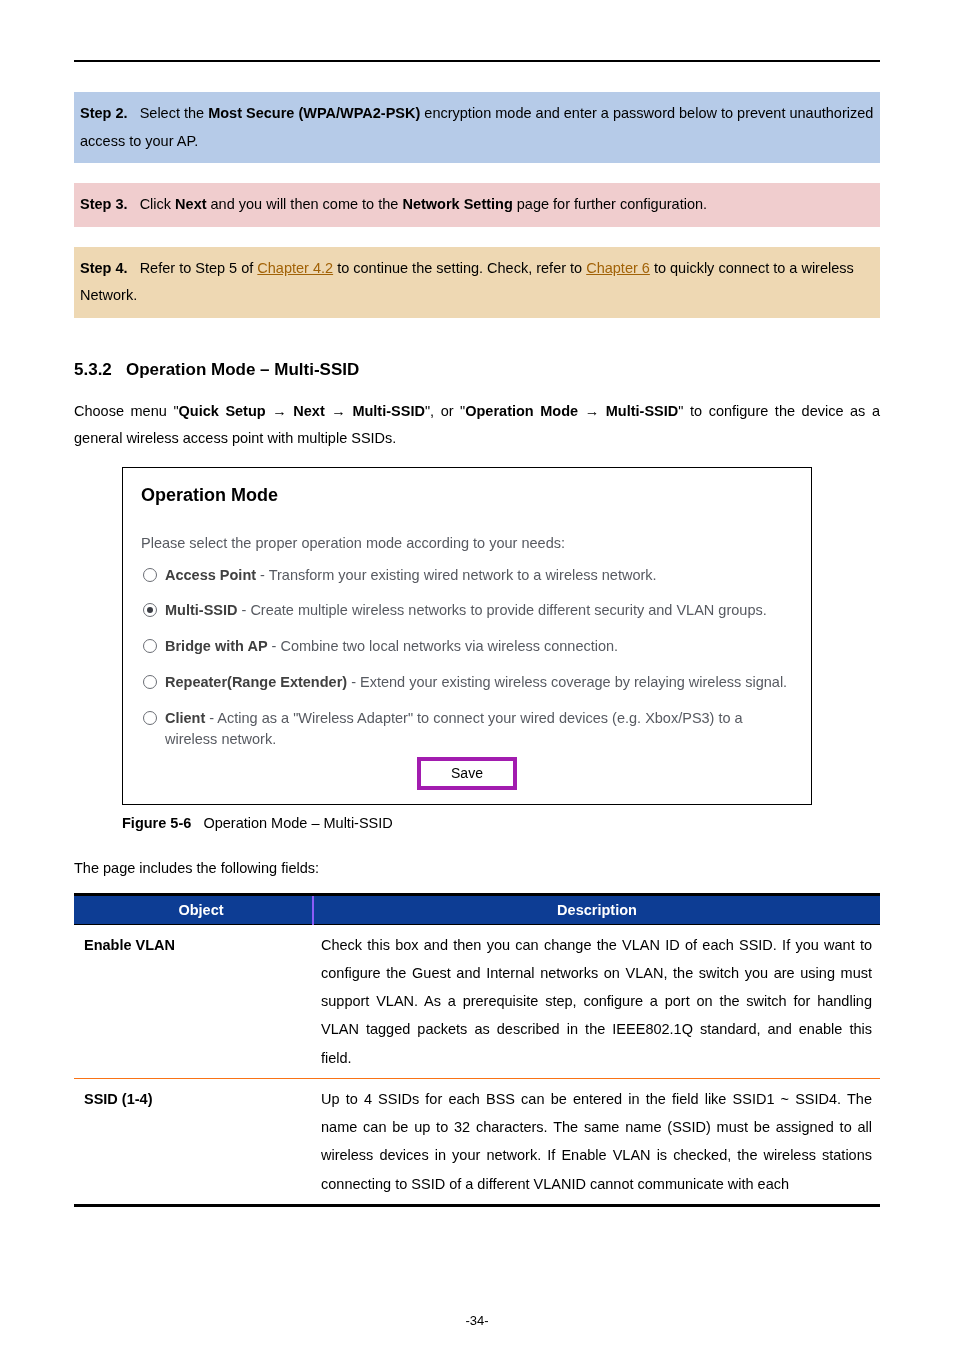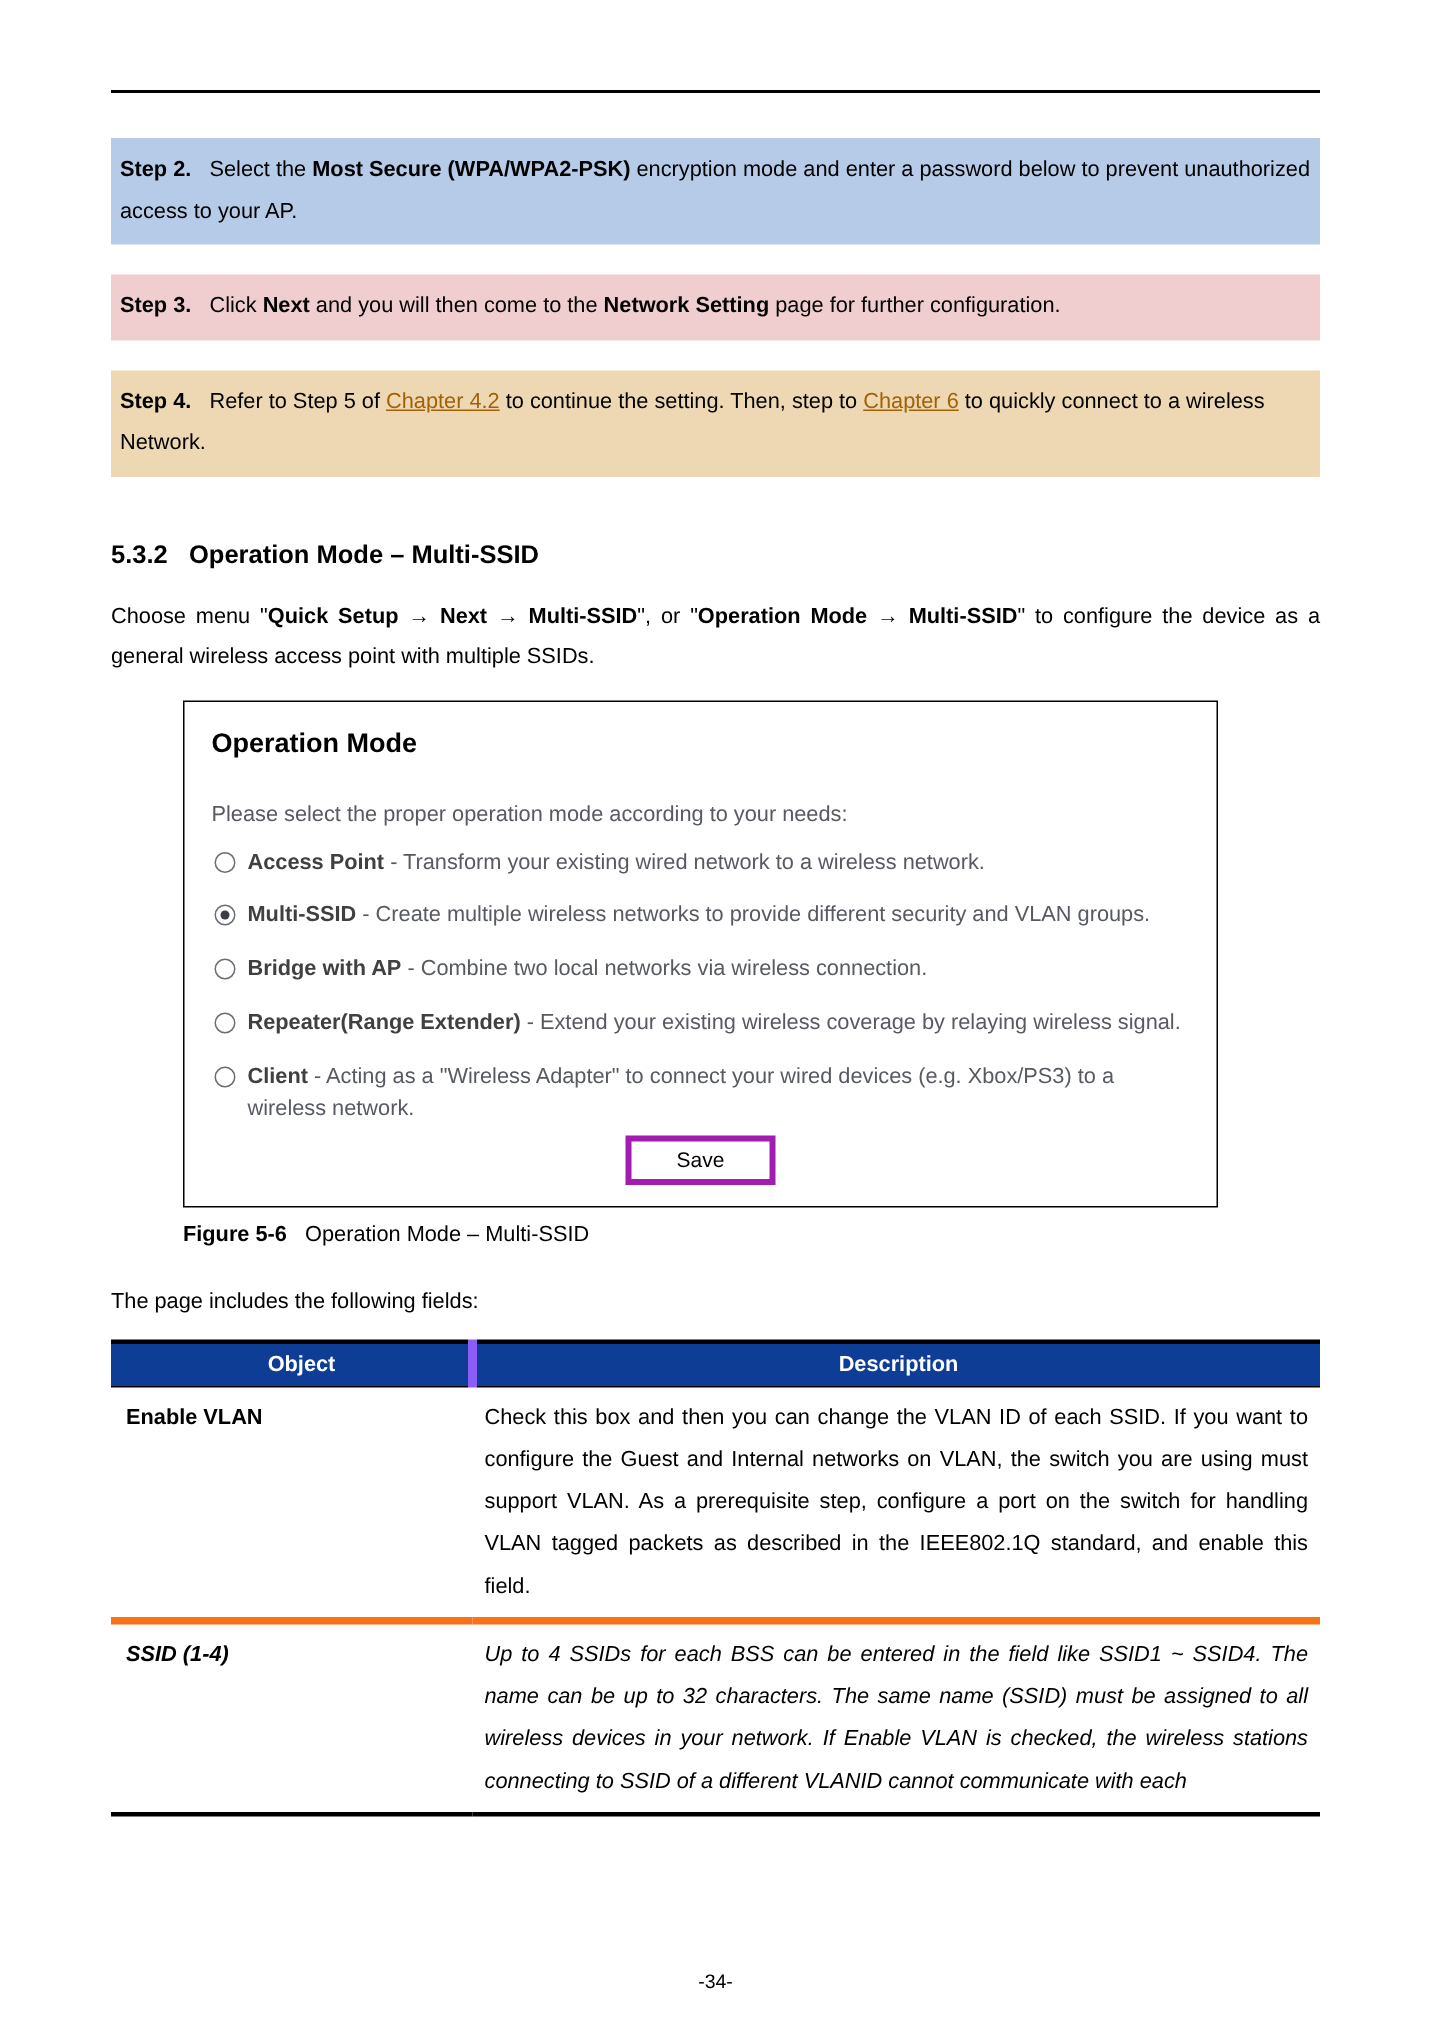--- a/index.html
+++ b/index.html
@@ -105,32 +105,32 @@
   }
   table.fields thead th {
     background:#0d3d94;
     color:#fff;
     font-weight:bold;
     text-align:center;
     padding:6px 8px;
     border-top:3px solid #000;
     border-bottom:1px solid #000;
   }
-  table.fields th.obj { width:206px; border-right:6px solid #8b5cf6;padding-left:24px;}
+  table.fields th.obj { width:206px; border-right:2px solid #8b5cf6;padding-left:24px;}
   table.fields td {
     vertical-align:top;
     padding:6px 8px 6px 8px;
     line-height:1.95;
     text-align: justify;
   }
   table.fields td.obj {
     font-weight:bold;
     padding-left:10px;
   }
-  table.fields tr.row-sep td { border-top:5px solid #f97316;font-style:italic; }
+  table.fields tr.row-sep td { border-top:1px solid #f97316; }
   table.fields tbody { border-bottom:3px solid #000; }
   .page-num {
     position:absolute;
     bottom:22px;
     left:0; right:0;
     text-align:center;
     font-size:13px;
   }
 </style>
 </head>
@@ -148,21 +148,21 @@
 
   <div class="step-box step-pink">
     <b>Step 3.</b>&nbsp;&nbsp;
     <span>Click </span><b>Next</b><span> and you will then come to the </span><b>Network Setting</b><span> page for further configuration.</span>
   </div>
 
   <div style="height:20px"></div>
 
   <div class="step-box step-yellow">
     <b>Step 4.</b>&nbsp;&nbsp;
-    <span>Refer to Step 5 of </span><a class="link">Chapter 4.2</a><span> to continue the setting. Then, step to </span><a class="link">Chapter 6</a><span> to quickly connect to a wireless Network.</span>
+    <span>Refer to Step 5 of </span><a class="link">Chapter 4.2</a><span> to continue the setting. Check, refer to </span><a class="link">Chapter 6</a><span> to quickly connect to a wireless Network.</span>
   </div>
 
   <div class="section-heading">
     <span>5.3.2</span>&nbsp;&nbsp;&nbsp;<span>Operation Mode – Multi-SSID</span>
   </div>
 
   <div class="body-text">
     <span>Choose menu "</span><b>Quick Setup</b><span> → </span><b>Next</b><span> → </span><b>Multi-SSID</b><span>", or "</span><b>Operation Mode</b><span> → </span><b>Multi-SSID</b><span>" to configure the device as a general wireless access point with multiple SSIDs.</span>
   </div>
 

